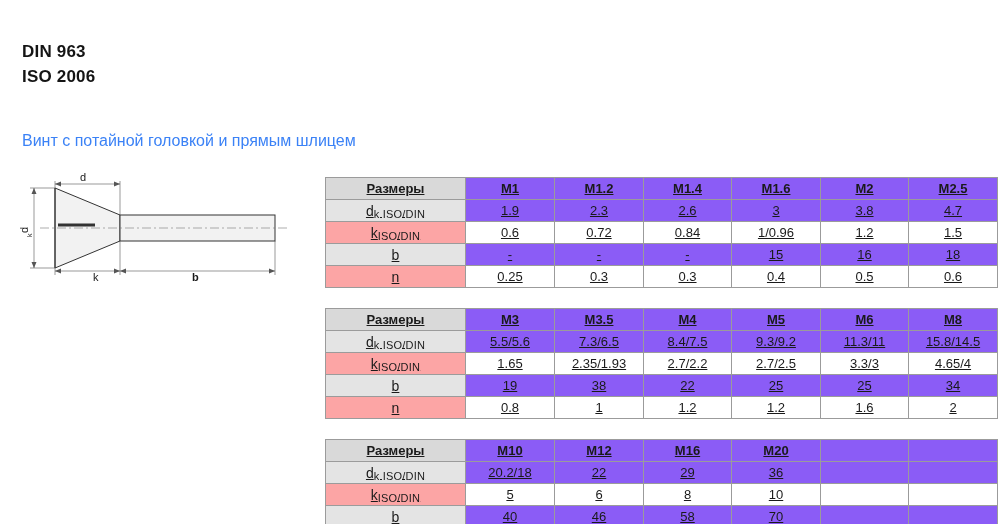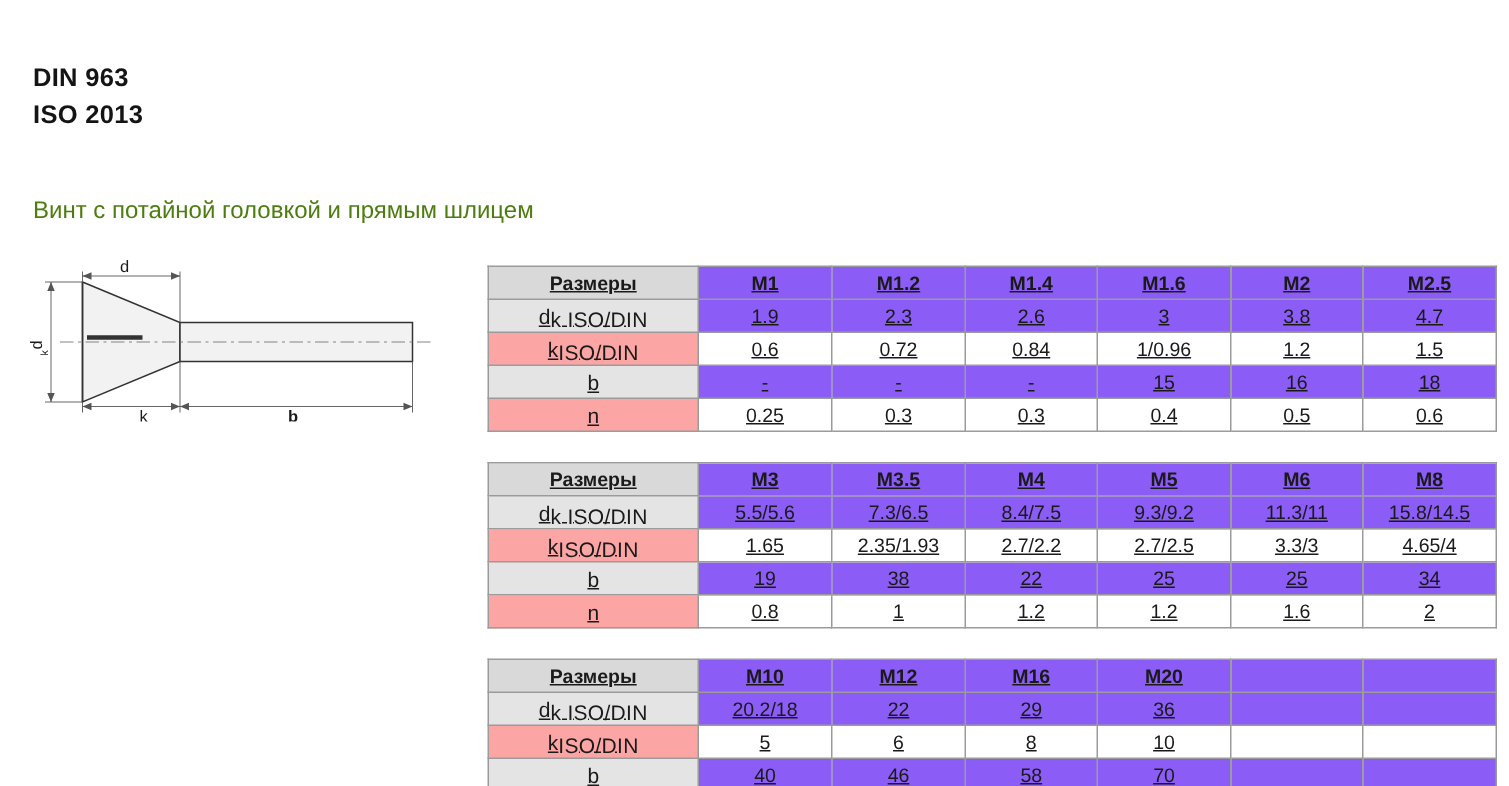--- a/index.html
+++ b/index.html
@@ -31,21 +31,21 @@
     font-weight: bold;
     line-height: 25px;
     letter-spacing: 0.2px;
     color: #141414;
   }
   .subtitle {
     position: absolute;
     left: 22px;
     top: 101px;
     font-size: 16px;
-    color: #4d7c0f;
+    color: #3b82f6;
   }
 
   
   .drawing {
     position: absolute;
     left: 10px;
     top: 140px;
     width: 300px;
     height: 110px;
   }
@@ -82,41 +82,41 @@
     background: #d9d9d9;
   }
   .tbl tr.shaded td.lbl {
     background: #e4e4e4;
   }
   .tbl td.empty {
     background: #ffffff;
     border-color: #9b9b9b;
   }
   .sub {
-    font-size: 14px;
+    font-size: 11px;
     vertical-align: baseline;
     position: relative;
     top: 2px;
     letter-spacing: 0.2px;
   }
   .lblmain {
     font-size: 14px;
   }
   #table1 { left: 325px; top: 146px; width: 672px; }
   #table2 { left: 325px; top: 277px; width: 672px; }
   #table3 { left: 325px; top: 408px; width: 672px; }
 </style>
 </head>
 <body>
 
 <div class="page">
 
   <div class="title-block">
     <div class="title-line">DIN 963</div>
-    <div class="title-line">ISO 2013</div>
+    <div class="title-line">ISO 2006</div>
   </div>
 
   <div class="subtitle">Винт с потайной головкой и прямым шлицем</div>
 
   <div class="drawing">
     <svg width="300" height="110" viewBox="0 0 300 110">
       <g stroke="#333333" stroke-width="1" fill="none">
 
         <path d="M 45 17 L 110 44 L 110 70 L 45 97 Z" fill="#f2f2f2" stroke="#333333"></path>
 

